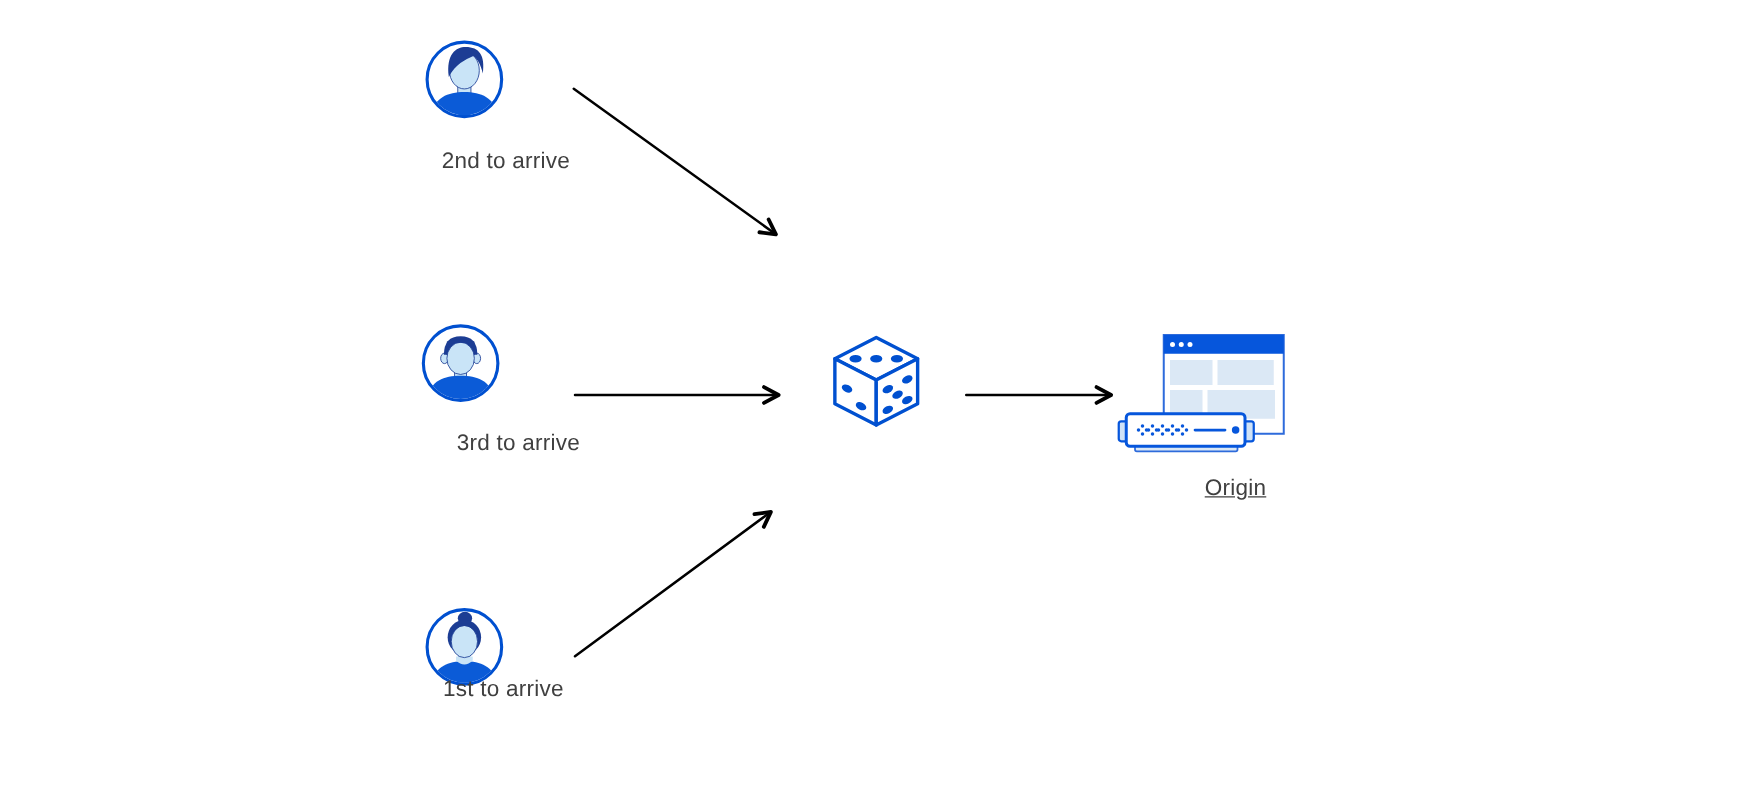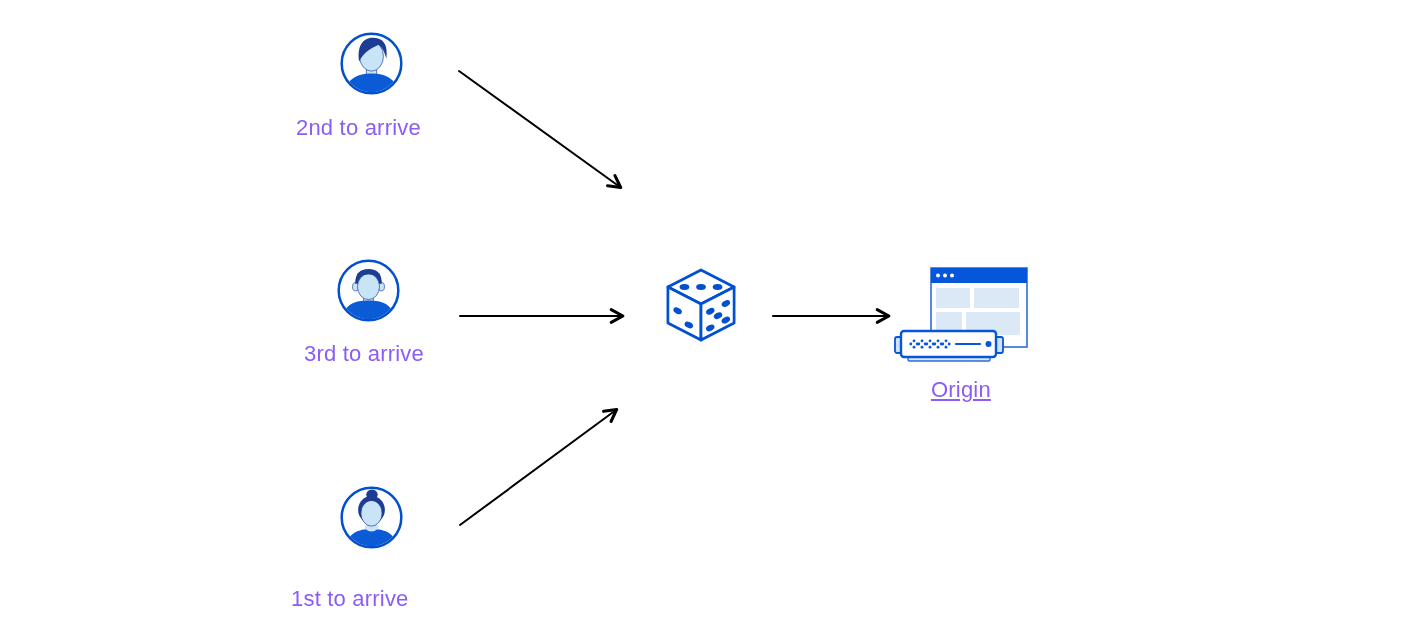--- a/index.html
+++ b/index.html
@@ -7,24 +7,24 @@
     position:relative;
     width:1405px;height:633px;
     background:#ffffff;
     font-family:"Liberation Sans", sans-serif;
     overflow:hidden;
   }
   .abs{position:absolute;}
   .node-label{
     position:absolute;
     width:160px;
-    text-align:left;
-    font-size:22px;
+    text-align:right;
+    font-size:18px;
     line-height:22px;
-    color:#8b5cf6;
+    color:#404040;
     letter-spacing:.2px;
   }
   svg{display:block;}
 </style>
 </head>
 <body>
 
 <div class="canvas">
 
   <svg class="abs" style="left:0;top:0;" width="1405" height="633" viewBox="0 0 1405 633">
@@ -91,21 +91,21 @@
         <ellipse cx="34.5" cy="10" rx="6" ry="5.4" fill="#1c3d94"></ellipse>
         <ellipse cx="34" cy="26" rx="14" ry="14.5" fill="#1c3d94"></ellipse>
         <rect x="29.5" y="37" width="9" height="13" fill="#c9e4f7" stroke="#1c3d94" stroke-width="0.7"></rect>
         <path d="M6,68 C8,51 19,46 34,46 C49,46 60,51 62,68 Z" fill="#0b5bd7"></path>
         <path d="M27,45.5 Q34,52 41,45.5 L41,42 L27,42 Z" fill="#c9e4f7"></path>
         <ellipse cx="34" cy="29.5" rx="11" ry="13.5" fill="#c9e4f7" stroke="#1c3d94" stroke-width="0.7"></ellipse>
         <path d="M23,24 Q28,16.5 34,16.5 Q40,16.5 45,24 L45,20 Q40,14 34,14 Q28,14 23,20 Z" fill="#1c3d94"></path>
       </g>
     </svg>
   </div>
-  <div class="node-label" style="left:291px;top:588px;">1st to arrive</div>
+  <div class="node-label" style="left:291px;top:540px;">1st to arrive</div>
 
   <div class="abs" style="left:664px;top:266px;">
     <svg width="74" height="78" viewBox="0 0 76 80">
       <g fill="#ffffff" stroke="#0050d0" stroke-width="2.8" stroke-linejoin="round">
         <path d="M38,4 L72,21.5 L38,39 L4,21.5 Z"></path>
         <path d="M4,21.5 L38,39 L38,76 L4,58.5 Z"></path>
         <path d="M72,21.5 L38,39 L38,76 L72,58.5 Z"></path>
       </g>
       <g fill="#0050d0">
 
@@ -164,15 +164,15 @@
           <circle cx="48" cy="87.2" r="1.4"></circle>
         <circle cx="56" cy="80.8" r="1.4"></circle>
           <circle cx="52.8" cy="84" r="1.4"></circle>
           <circle cx="59.2" cy="84" r="1.4"></circle>
           <circle cx="56" cy="87.2" r="1.4"></circle>
         <circle cx="98.5" cy="84" r="3"></circle>
       </g>
       <line x1="66" y1="84" x2="90" y2="84" stroke="#0656dc" stroke-width="2.2" stroke-linecap="round"></line>
     </svg>
   </div>
-  <div class="node-label" style="left:931px;top:379px;text-decoration:underline;">Origin</div>
+  <div class="node-label" style="left:853px;top:379px;text-decoration:underline;">Origin</div>
 
 </div>
 
 </body></html>

